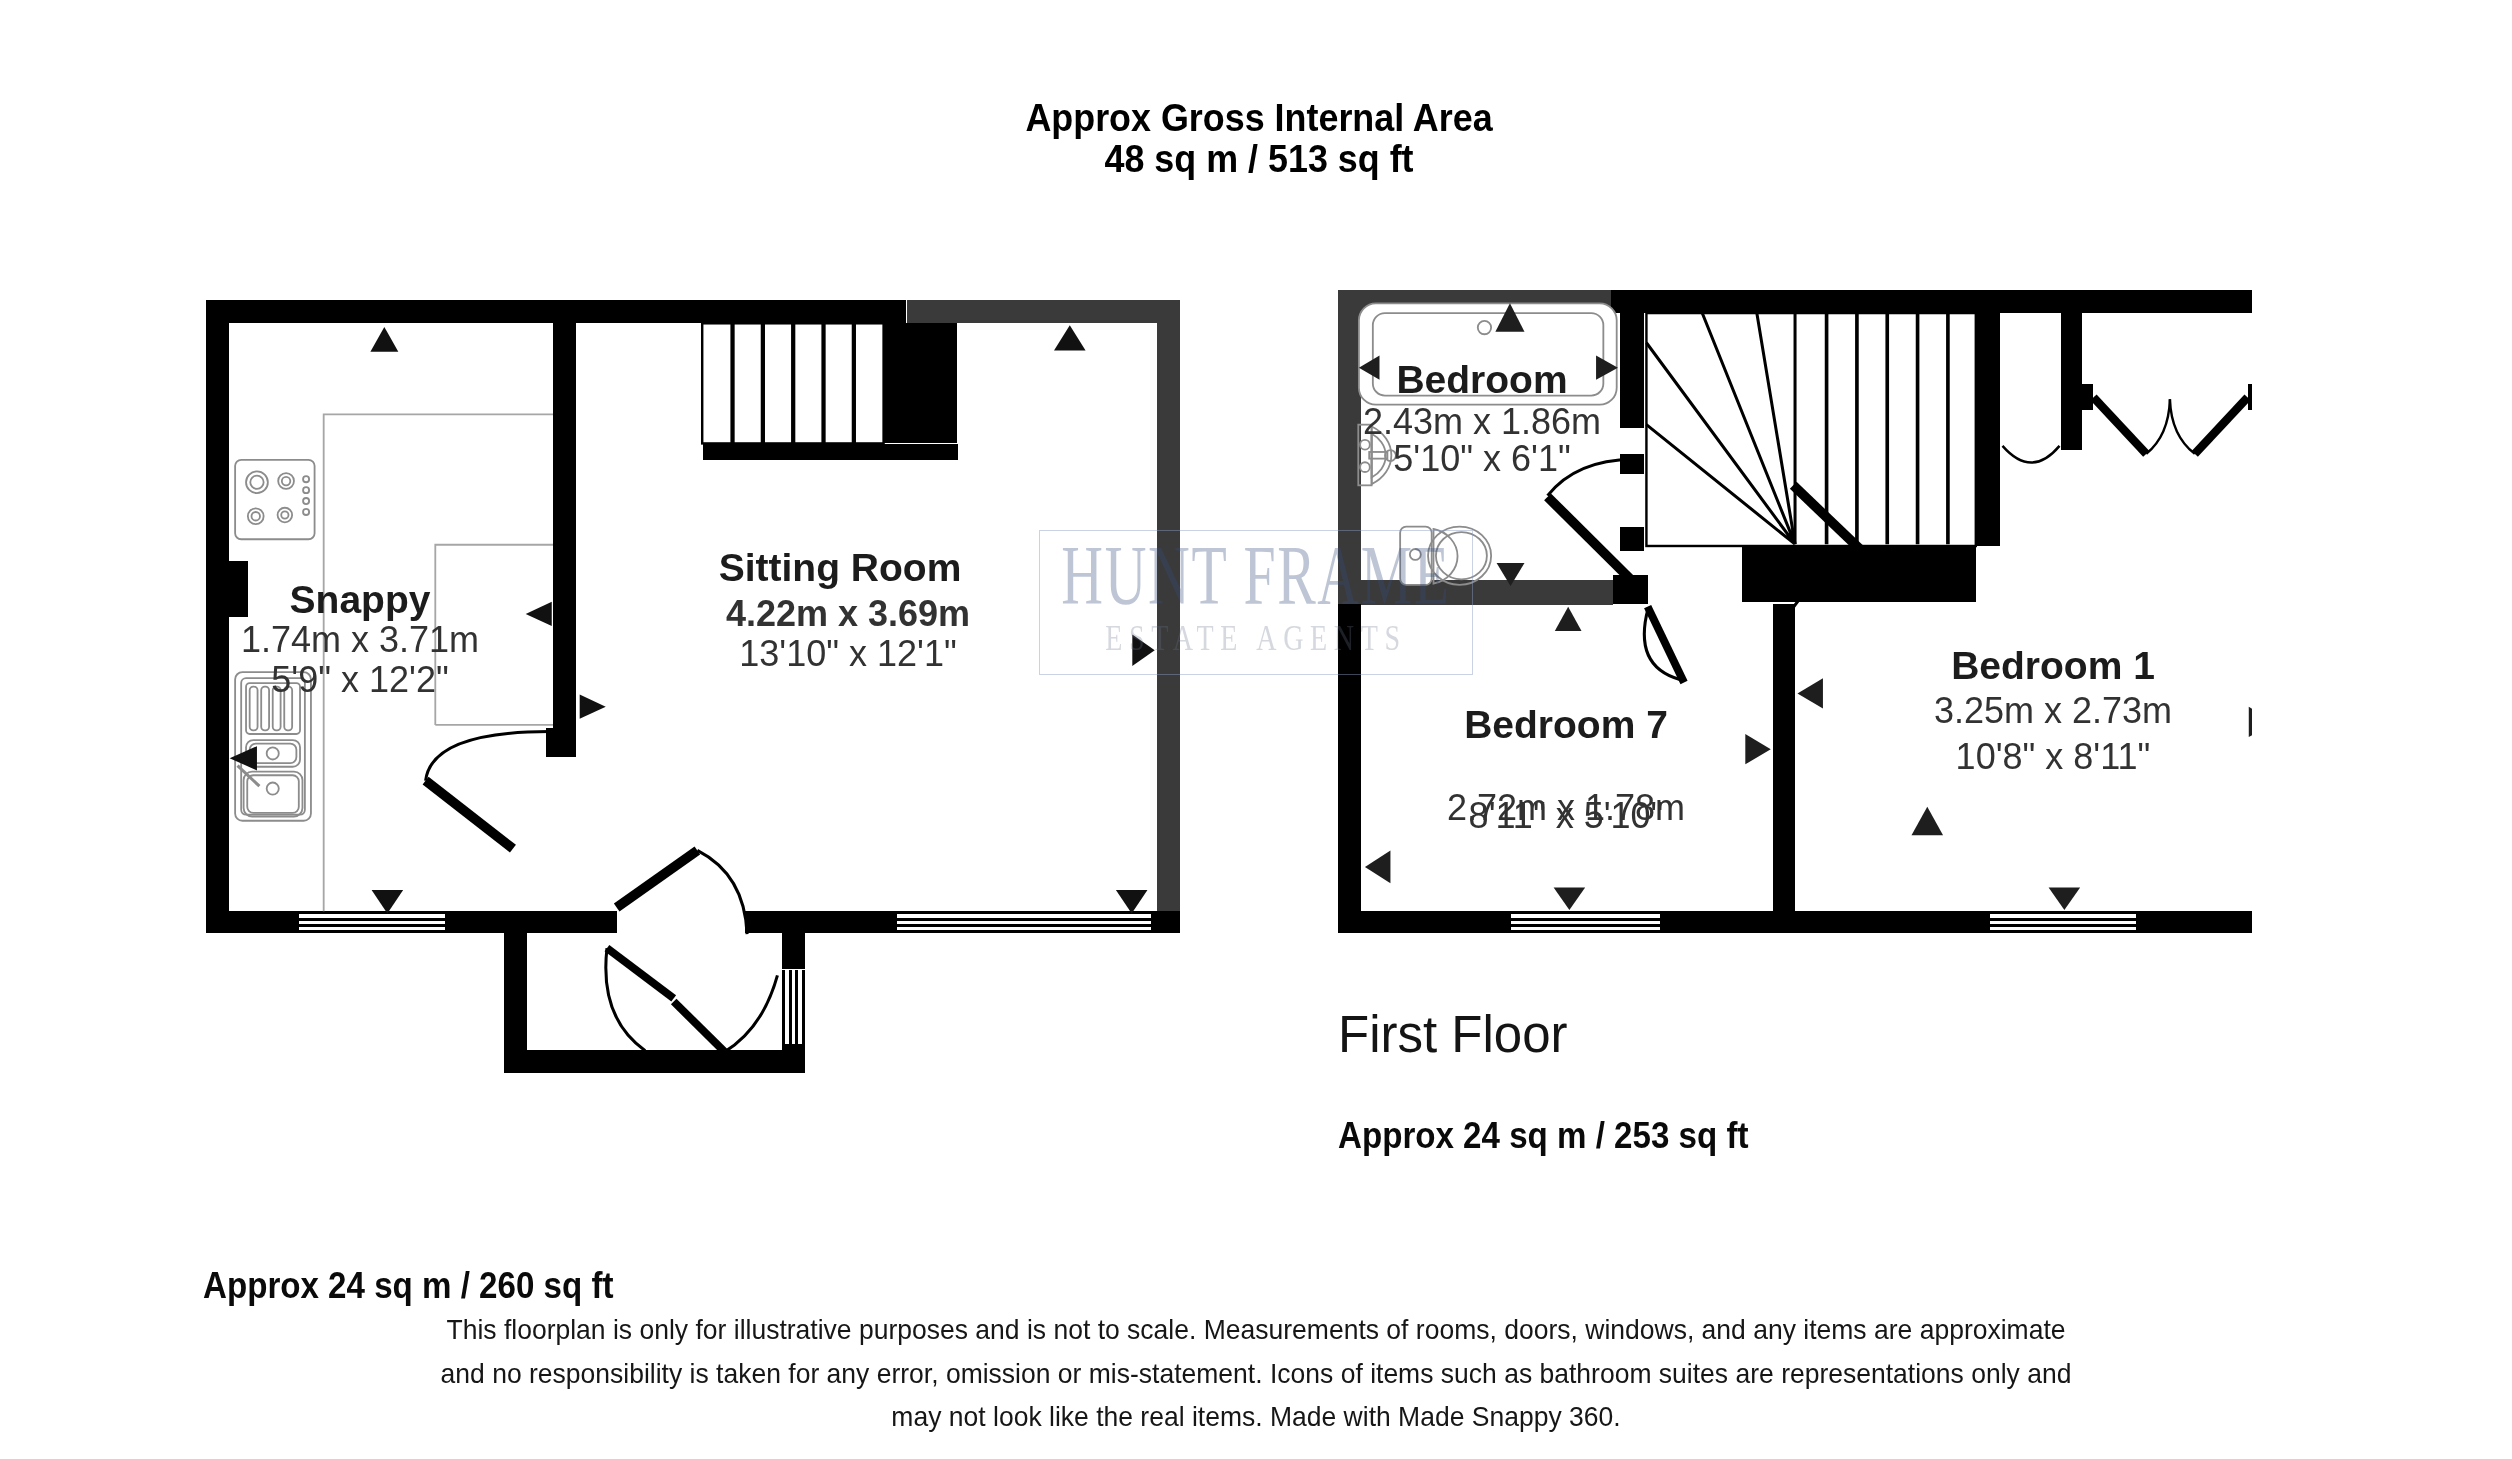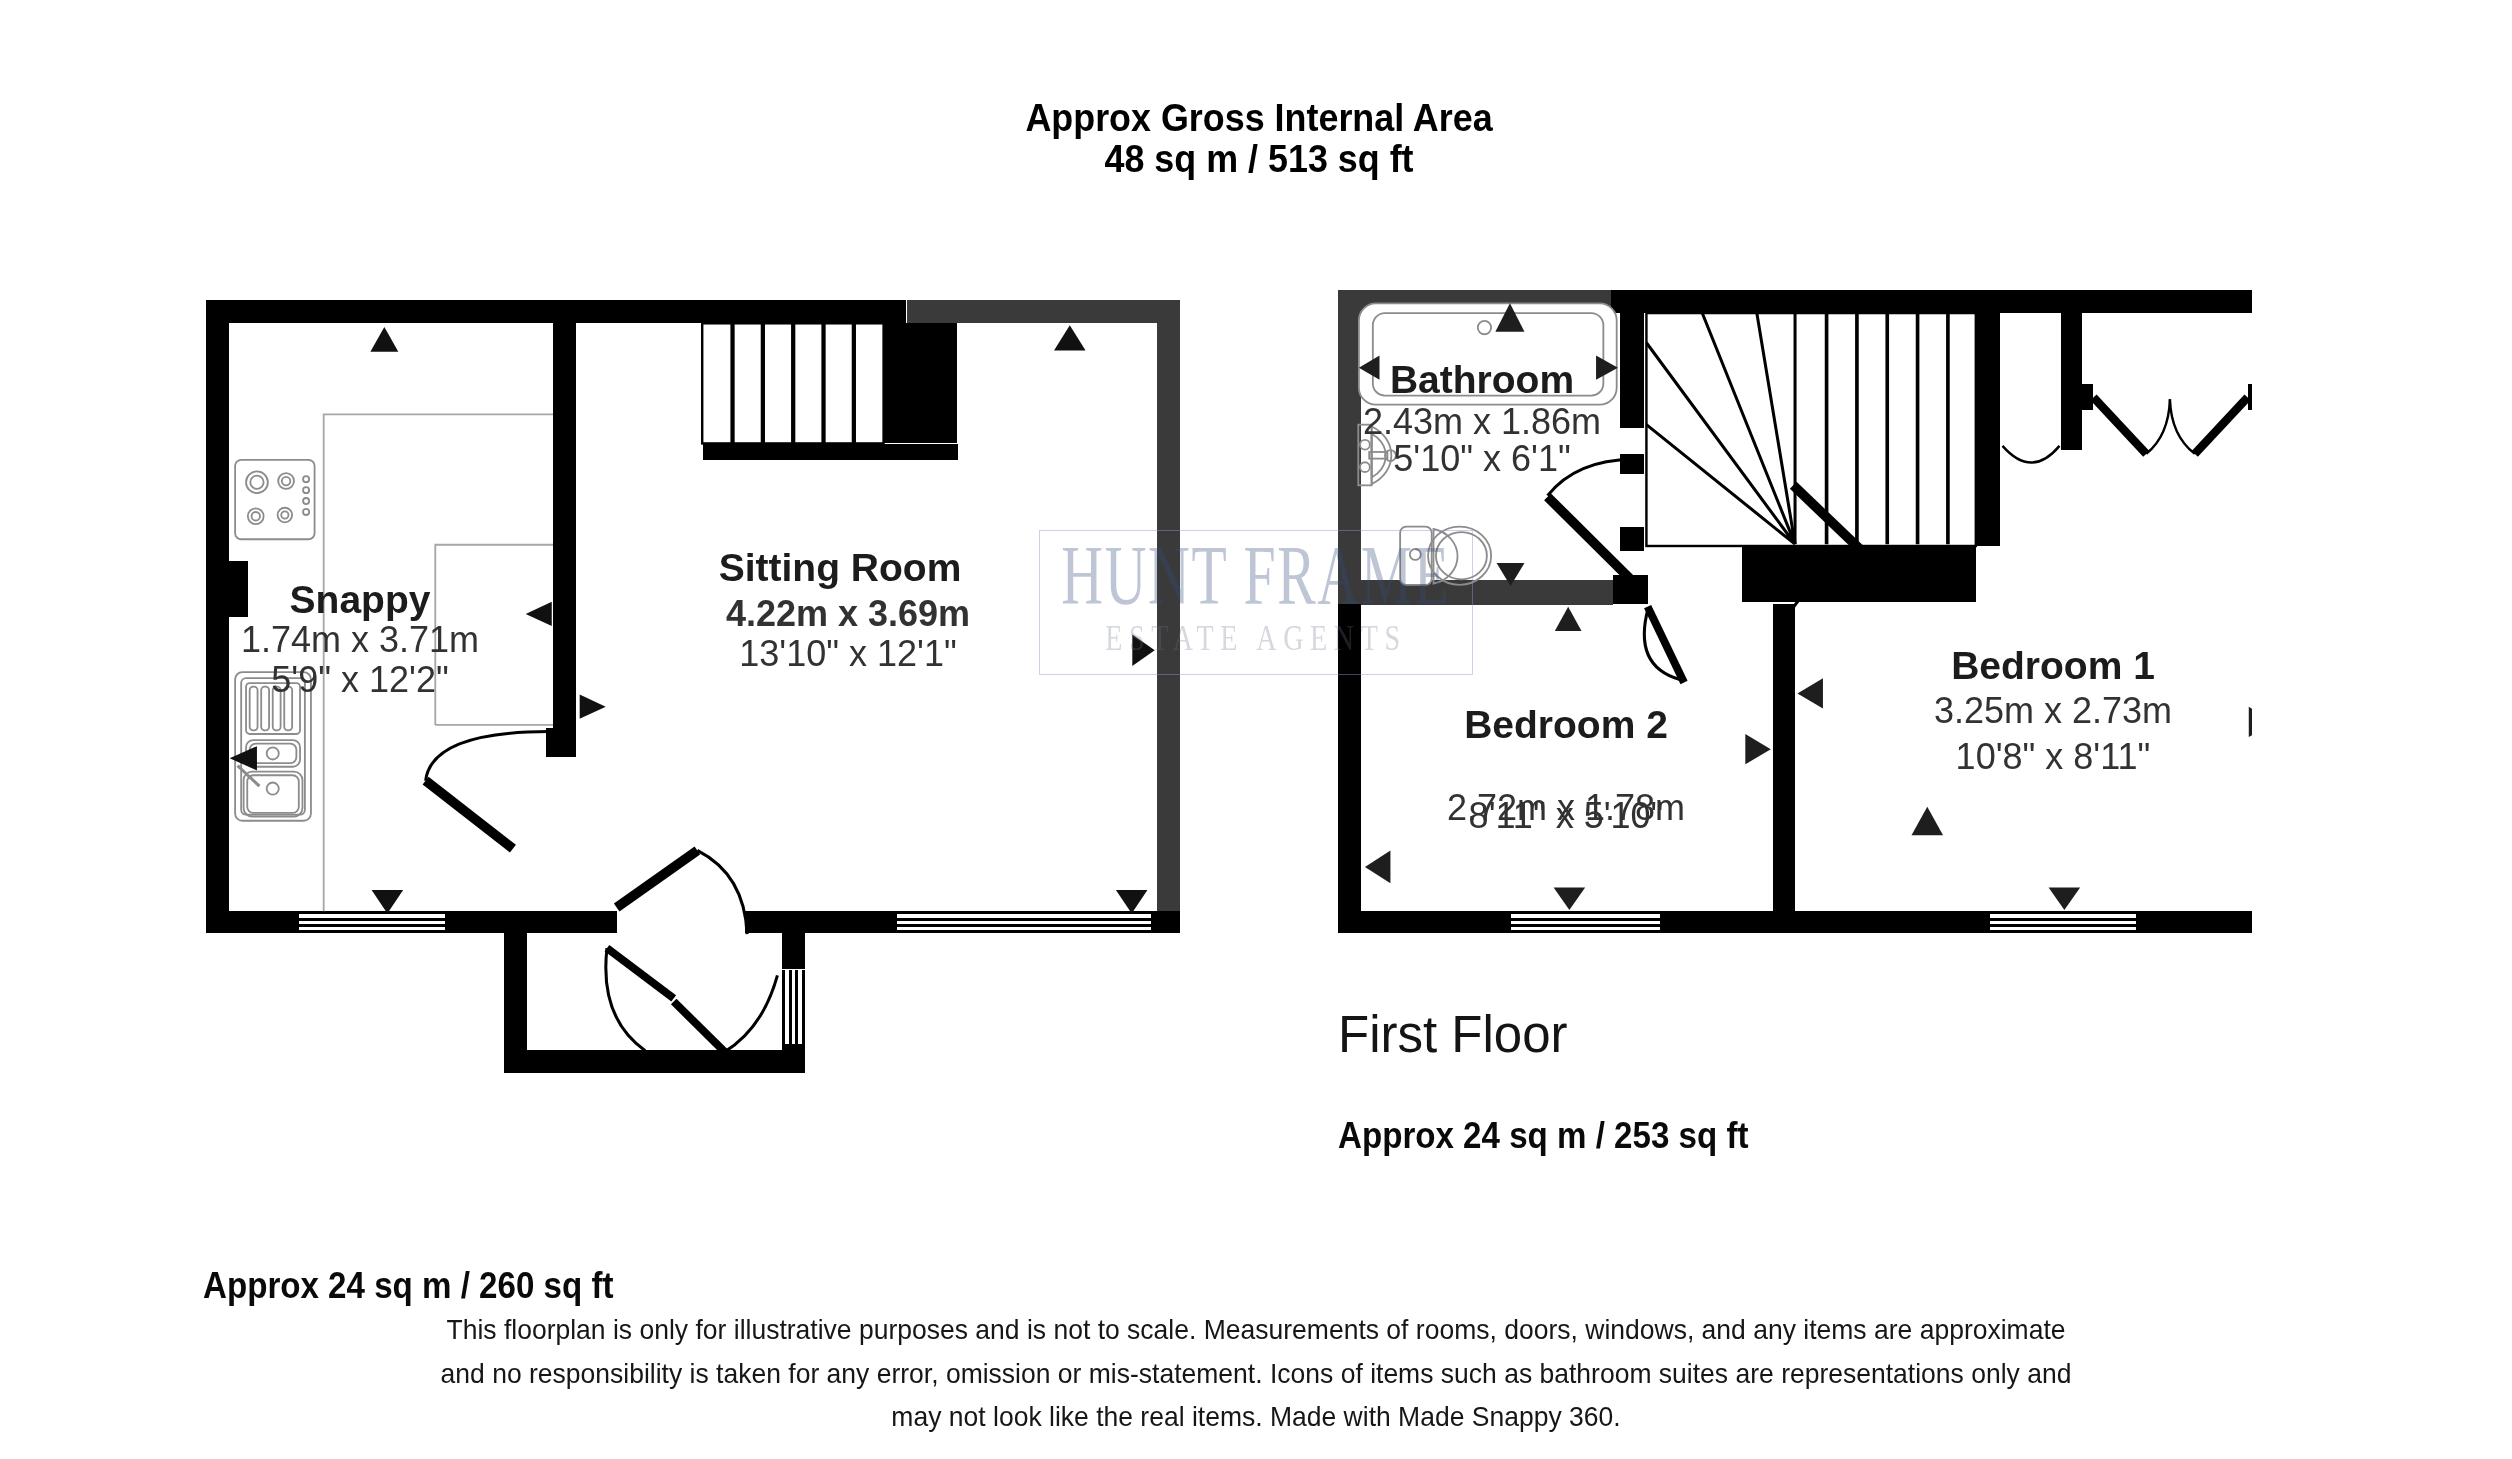--- a/index.html
+++ b/index.html
@@ -233,24 +233,24 @@
         <polygon points="2291,1402 2291,1456 2249,1429"></polygon>
         <polygon points="2876,1210 2876,1260 2918,1235"></polygon>
         <polygon points="2560,1463 2612,1463 2586,1500"></polygon>
         <polygon points="3004,1118 3004,1168 2962,1143"></polygon>
         <polygon points="3150,1377 3202,1377 3176,1330"></polygon>
         <polygon points="3706,1165 3706,1215 3748,1190"></polygon>
         <polygon points="3376,1463 3428,1463 3402,1500"></polygon>
       </g>
     </svg>
 
-    <div class="lbl room-title" style="left:1482px;top:379px;">Bathroom</div>
+    <div class="lbl room-title" style="left:1482px;top:379px;">Bedroom</div>
     <div class="lbl room-dim" style="left:1482px;top:422px;">2.43m x 1.86m</div>
     <div class="lbl room-dim" style="left:1482px;top:459px;">5'10" x 6'1"</div>
-    <div class="lbl room-title" style="left:1566px;top:724px;">Bedroom 2</div>
+    <div class="lbl room-title" style="left:1566px;top:724px;">Bedroom 7</div>
     <div class="lbl room-dim" style="left:1566px;top:770px;margin-top:38px;">2.72m x 1.78m</div>
     <div class="lbl room-dim" style="left:1566px;top:816px;">8'11" x 5'10"</div>
     <div class="lbl room-title" style="left:2053px;top:665px;">Bedroom 1</div>
     <div class="lbl room-dim" style="left:2053px;top:711px;">3.25m x 2.73m</div>
     <div class="lbl room-dim" style="left:2053px;top:757px;">10'8" x 8'11"</div>
   </div>
 
   <div class="floor-area" style="left:203px;top:1268px;">Approx 24 sq m / 260 sq ft</div>
   <div class="floor-name" style="left:1338px;top:1009px;">First Floor</div>
   <div class="floor-area" style="left:1338px;top:1118px;">Approx 24 sq m / 253 sq ft</div>

